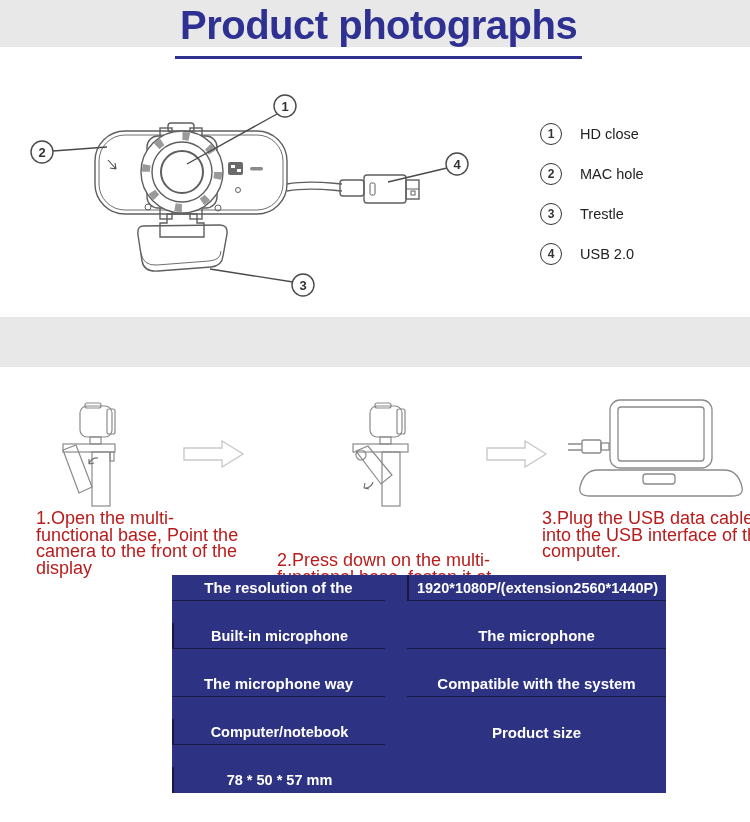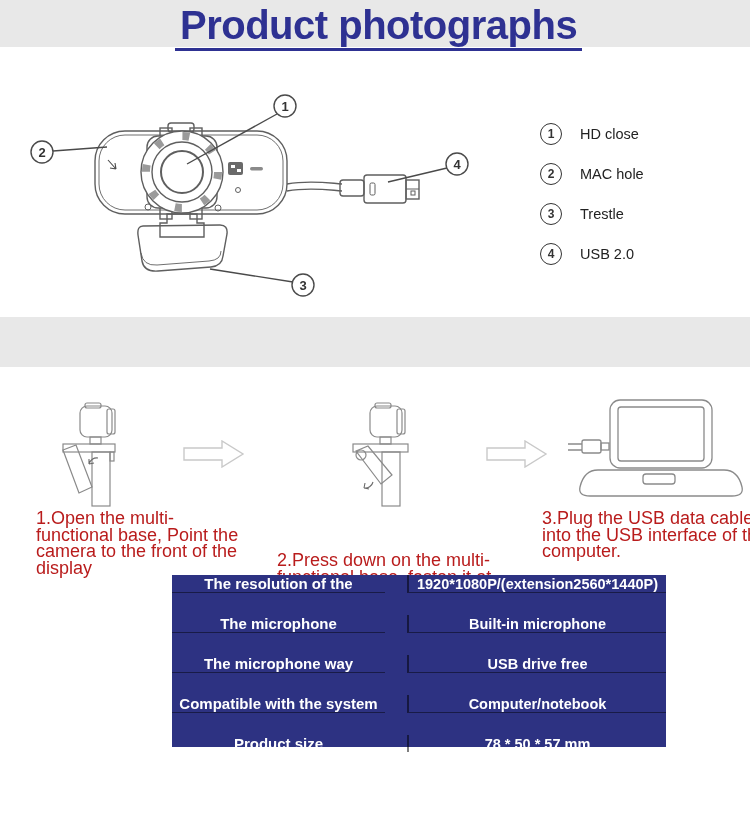--- a/index.html
+++ b/index.html
@@ -2,37 +2,37 @@
 <html><head>
 <meta charset="utf-8">
 <style>
   html,body{margin:0;padding:0;background:#ffffff;}
   #page{position:relative;width:750px;height:822px;background:#ffffff;overflow:hidden;
         font-family:"Liberation Sans", sans-serif;}
   .band{position:absolute;left:0;width:750px;background:#e8e8e8;}
   #band-top{top:0;height:47px;}
   #band-mid{top:317px;height:50px;}
   .big-title{position:absolute;font-weight:bold;color:#2e3192;white-space:nowrap;
-             border-bottom:3px solid #2e3192;padding:0 5px 1px 5px;letter-spacing:-0.5px;}
+             border-bottom:3px solid #2e3192;padding:0 5px 9px 5px;letter-spacing:-0.5px;}
   #title1{left:175px;top:3px;font-size:40px;line-height:44px;}
   #title2{left:197px;top:316px;font-size:42px;line-height:48px;}
   
   #legend{position:absolute;left:540px;top:114px;}
   .legend-item{display:flex;align-items:center;height:40px;}
   .legend-num{width:20px;height:20px;border:1.6px solid #333;border-radius:50%;
               display:flex;align-items:center;justify-content:center;
               font-size:12px;font-weight:bold;color:#333;flex:0 0 auto;}
   .legend-label{margin-left:18px;font-size:14.5px;color:#222;}
   
   .step-text{position:absolute;top:510px;font-size:18px;line-height:16.5px;color:#b91c1c;}
   #step-text-1{left:36px;width:212px;}
   #step-text-2{left:277px;width:242px;margin-top:42px;}
   #step-text-3{left:506px;width:238px;margin-left:36px;}
   
-  #spec-table{position:absolute;left:172px;top:575px;width:494px;height:172px;
+  #spec-table{position:absolute;left:172px;top:575px;width:494px;height:218px;
               background:#2d3282;display:grid;grid-template-columns:213px 1fr;
               grid-auto-rows:1fr;gap:22px;}
   .spec-cell{display:flex;align-items:center;justify-content:center;color:#ffffff;
              font-weight:bold;border-bottom:1px solid rgba(0,0,0,0.45);white-space:nowrap;}
   .spec-label{font-size:15px;}
   .spec-value{font-size:14.5px;border-left:2px solid rgba(0,0,0,0.5);text-align:center;}
   .last-row{border-bottom:none;}
   svg{position:absolute;}
   svg text{font-family:"Liberation Sans",sans-serif;font-weight:bold;fill:#333;stroke:none;
            text-anchor:middle;font-size:13px;}
@@ -165,23 +165,22 @@
     <rect x="33" y="51" width="8" height="7"></rect>
   </svg>
 
   <div class="step-text" id="step-text-1">1.Open the multi-functional base, Point the camera to the front of the display</div>
   <div class="step-text" id="step-text-2">2.Press down on the multi-functional base, fasten it at the front, and keep the back close to the back of the display</div>
   <div class="step-text" id="step-text-3">3.Plug the USB data cable into the USB interface of the computer.</div>
 
   <div id="spec-table">
     <div class="spec-cell spec-label">The resolution of the</div>
     <div class="spec-cell spec-value">1920*1080P/(extension2560*1440P)</div>
+    <div class="spec-cell spec-value">Built-in microphone</div>
     <div class="spec-cell spec-label">The microphone</div>
-    <div class="spec-cell spec-value">Built-in microphone</div>
     <div class="spec-cell spec-label">The microphone way</div>
-    <div class="spec-cell spec-value">USB drive free</div>
     <div class="spec-cell spec-label">Compatible with the system</div>
     <div class="spec-cell spec-value">Computer/notebook</div>
     <div class="spec-cell spec-label last-row">Product size</div>
     <div class="spec-cell spec-value last-row">78 * 50 * 57 mm</div>
   </div>
 
 </div>
 
 </body></html>

